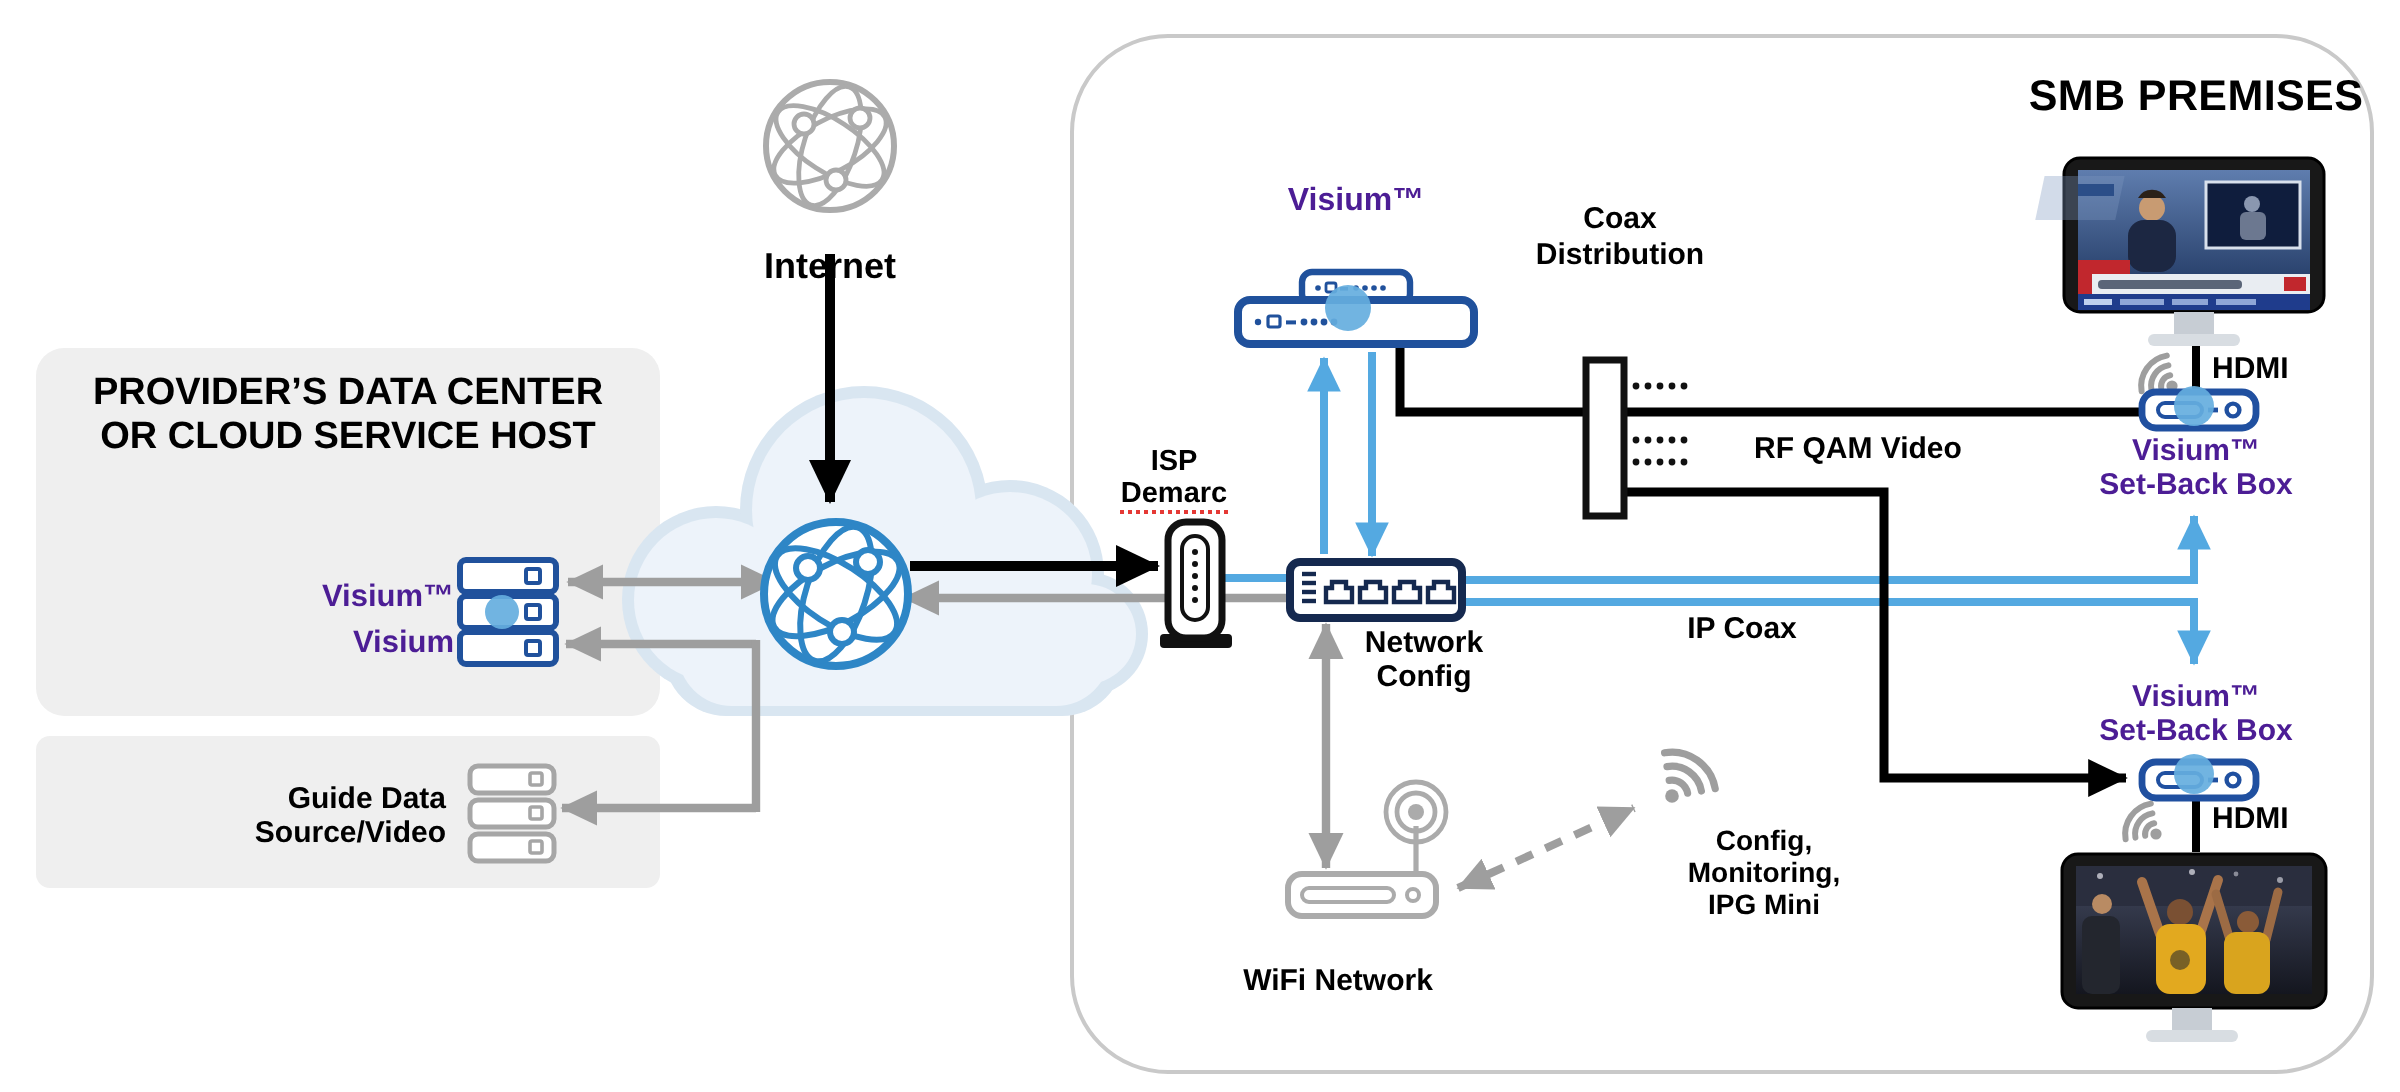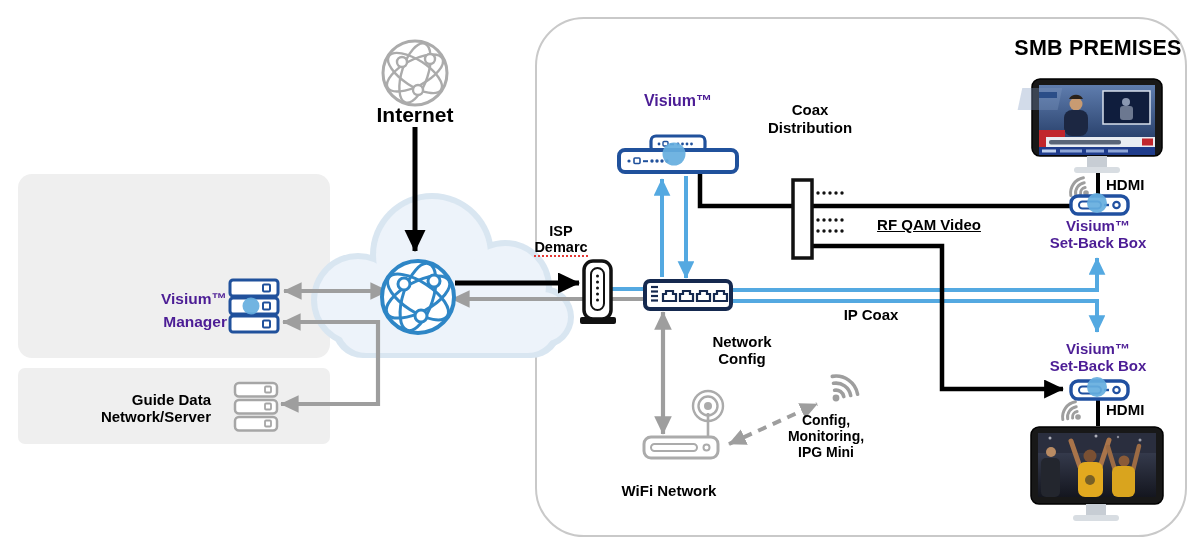--- a/index.html
+++ b/index.html
@@ -9,21 +9,21 @@
   }
   #art{position:absolute;left:0;top:0;width:1200px;height:546px;}
   .lbl{position:absolute;text-align:center;line-height:1.15;white-space:nowrap;}
   .blue{color:#4c1d95;}
   .smb-title{font-size:21.5px;letter-spacing:.2px;}
   .prov-title{font-size:19px;line-height:22px;}
   .sz16{font-size:16px;}
   .sz15{font-size:15px;}
   .sz145{font-size:14.5px;}
   .sz14{font-size:14px;}
-  .sz18{font-size:21px;}
+  .sz18{font-size:18px;margin-top:20px;}
   .right{text-align:right;}
   .squiggle{border-bottom:2px dotted #E53935;padding-bottom:0px;display:inline-block;}
 </style>
 </head>
 <body>
 
 <div id="stage">
 
 <svg id="art" viewBox="0 0 1200 546">
   <defs>
@@ -325,59 +325,63 @@
     <line x1="1133" y1="470" x2="1139" y2="446" stroke="#9C6B44" stroke-width="4.5" stroke-linecap="round"></line>
     <circle cx="1124" cy="461" r="5.5" fill="#8A5B38"></circle>
     <rect x="1112" y="466" width="23" height="31" rx="6" fill="#D9A41E"></rect>
     <rect x="1086" y="504" width="20" height="12" fill="#C7CDD4"></rect>
     <rect x="1073" y="515" width="46" height="6" rx="3" fill="#D8DDE2"></rect>
   </g>
 </svg>
 
 <div class="lbl smb-title" style="left:1008px;top:36px;width:180px;">SMB PREMISES</div>
 
+<div class="lbl prov-title" style="left:18px;top:186px;width:312px;">
+  <div>PROVIDER’S DATA CENTER</div>
+  <div>OR CLOUD SERVICE HOST</div>
+</div>
 
 <div class="lbl blue right" style="left:120px;top:287px;width:107px;font-size:15.5px;line-height:23px;">
   <div>Visium™</div>
-  <div>Manager</div>
-</div>
-
-<div class="lbl right sz15" style="left:88px;top:391px;width:123px;line-height:17px;">
+  <div>Visium</div>
+</div>
+
+<div class="lbl right sz15" style="left:100px;top:391px;width:123px;line-height:17px;">
   <div>Guide Data</div>
-  <div>Network/Server</div>
+  <div>Source/Video</div>
 </div>
 
 <div class="lbl sz18" style="left:355px;top:103px;width:120px;">Internet</div>
 
-<div class="lbl sz145" style="left:521px;top:223px;width:80px;line-height:16px;">
+<div class="lbl sz145" style="left:547px;top:223px;width:80px;line-height:16px;">
   <div>ISP</div>
   <div><span class="squiggle">Demarc</span></div>
 </div>
 
 <div class="lbl blue sz16" style="left:618px;top:90px;width:120px;line-height:22px;">
   <div>Visium™</div>
 </div>
 
 <div class="lbl sz15" style="left:750px;top:101px;width:120px;line-height:18px;">
   <div>Coax</div>
   <div>Distribution</div>
 </div>
 
-<div class="lbl sz15" style="left:682px;top:313px;width:120px;line-height:17px;margin-top:20px;">
+<div class="lbl sz15" style="left:652px;top:313px;width:120px;line-height:17px;">
   <div>Network</div>
   <div>Config</div>
 </div>
 
-<div class="lbl sz15" style="left:869px;top:216px;width:120px;text-decoration:underline;">RF QAM Video</div>
+<div class="lbl sz15" style="left:869px;top:216px;width:120px;">RF QAM Video</div>
 
 <div class="lbl sz15" style="left:811px;top:306px;width:120px;">IP Coax</div>
 
 <div class="lbl sz15" style="left:609px;top:482px;width:120px;">WiFi Network</div>
 
-<div class="lbl sz14" style="left:766px;top:412px;width:120px;line-height:16px;">
+<div class="lbl sz14" style="left:822px;top:412px;width:120px;line-height:16px;">
   <div>Config,</div>
   <div>Monitoring,</div>
   <div>IPG Mini</div>
 </div>
 
 <div class="lbl sz15" style="left:1106px;top:176px;width:60px;text-align:left;">HDMI</div>
 
 <div class="lbl blue sz15" style="left:1038px;top:217px;width:120px;line-height:17px;">
   <div>Visium™</div>
   <div>Set-Back Box</div>

